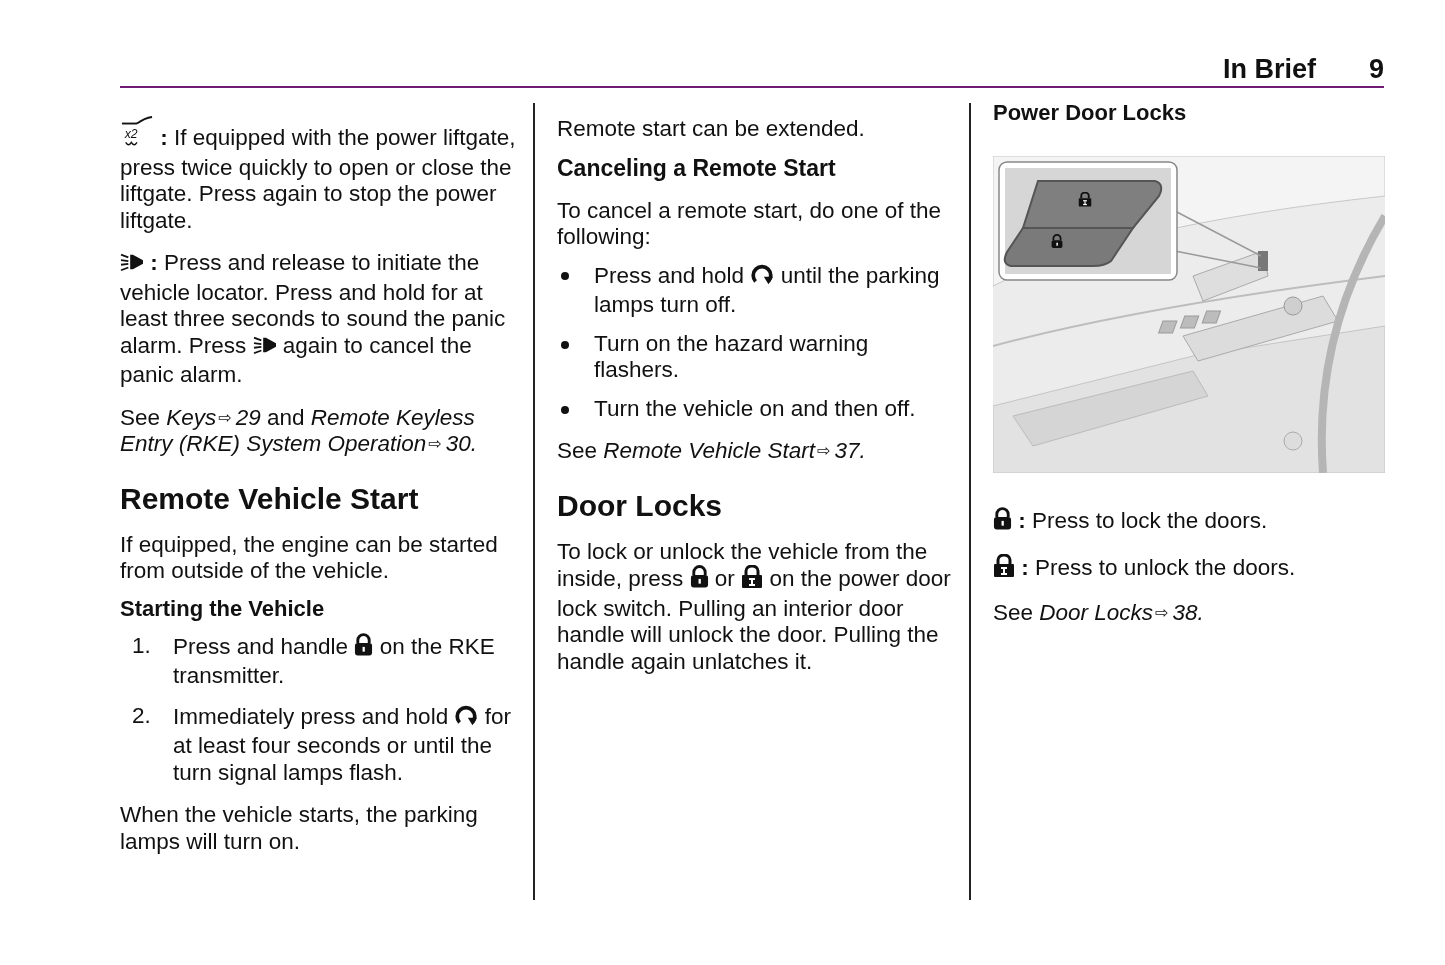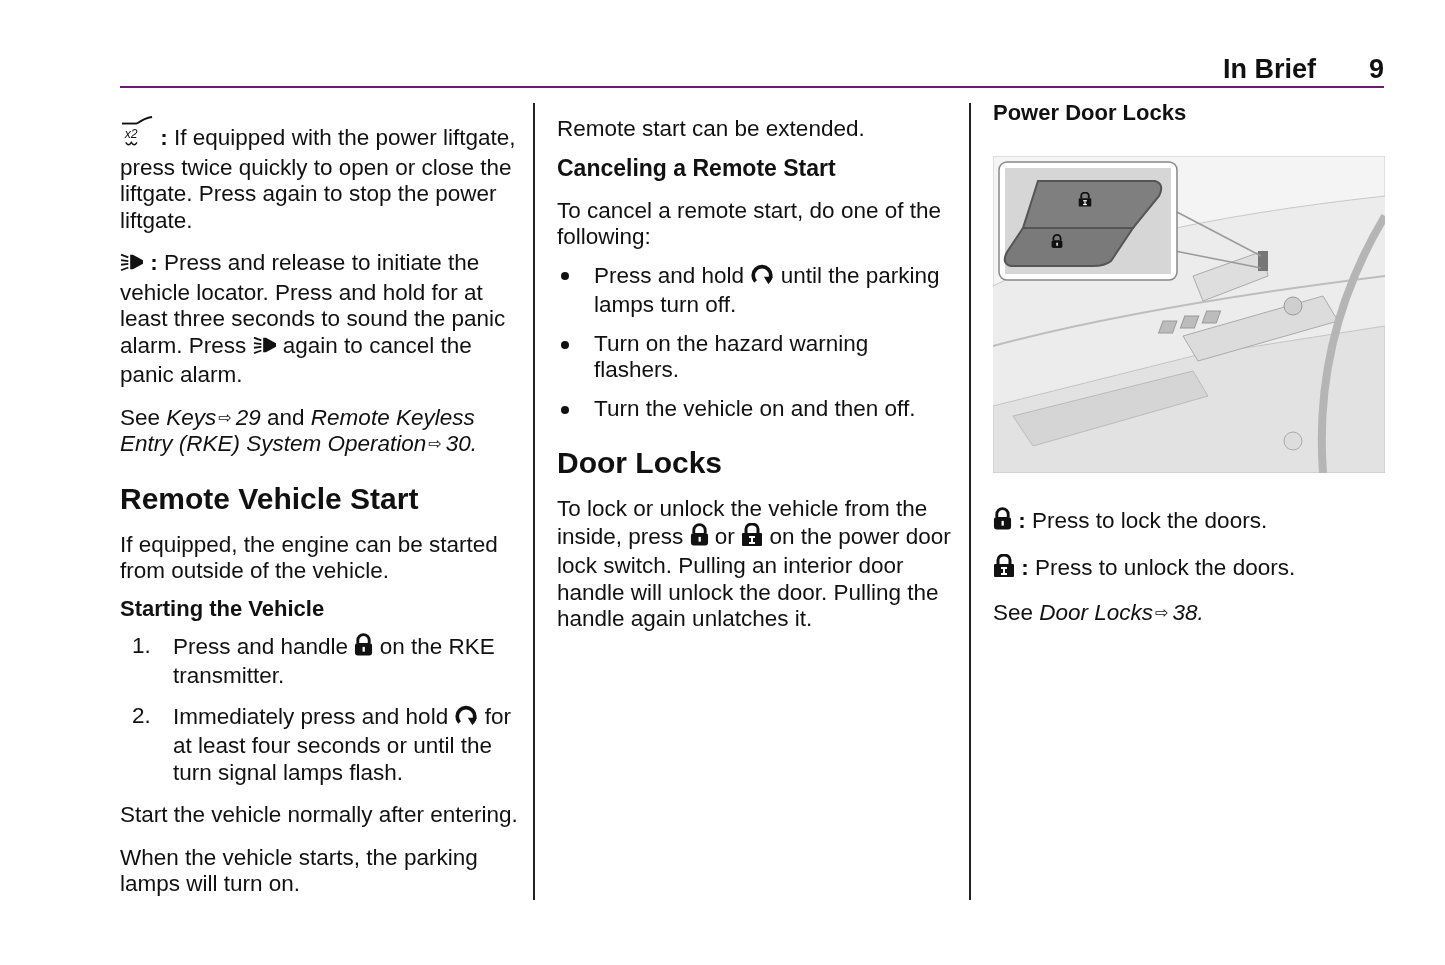--- a/index.html
+++ b/index.html
@@ -133,21 +133,20 @@
     <li>
       <span class="num">2.</span>
       <span>Immediately press and hold</span>
       <span class="icon"><svg width="24" height="24">
             <use href="#sym-remote"></use>
           </svg></span>
       <span>for at least four seconds or until the turn signal lamps flash.</span>
     </li>
   </ol>
 
-  <p>Start the vehicle normally after entering.</p>
   <p>When the vehicle starts, the parking lamps will turn on.</p>
 </div>
 
 <div class="col col2">
   <p>Remote start can be extended.</p>
   <h2 style="margin-top:0;font-size:23px;">Canceling a Remote Start</h2>
   <p>To cancel a remote start, do one of the following:</p>
 
   <ul class="bullets">
     <li>
@@ -161,20 +160,24 @@
     <li>
       <span class="dot"></span>
       <span>Turn on the hazard warning flashers.</span>
     </li>
     <li>
       <span class="dot"></span>
       <span>Turn the vehicle on and then off.</span>
     </li>
   </ul>
 
+  <p>
+    <span>See</span>
+    <em>Remote Vehicle Start</em><span class="ref-arrow">⇨</span><em>37</em><em>.</em>
+  </p>
 
   <h1>Door Locks</h1>
 
   <p>
     <span>To lock or unlock the vehicle from the inside, press</span>
     <span class="icon"><svg width="19" height="24">
           <use href="#sym-lock"></use>
         </svg></span>
     <span>or</span>
     <span class="icon"><svg width="22" height="24">

